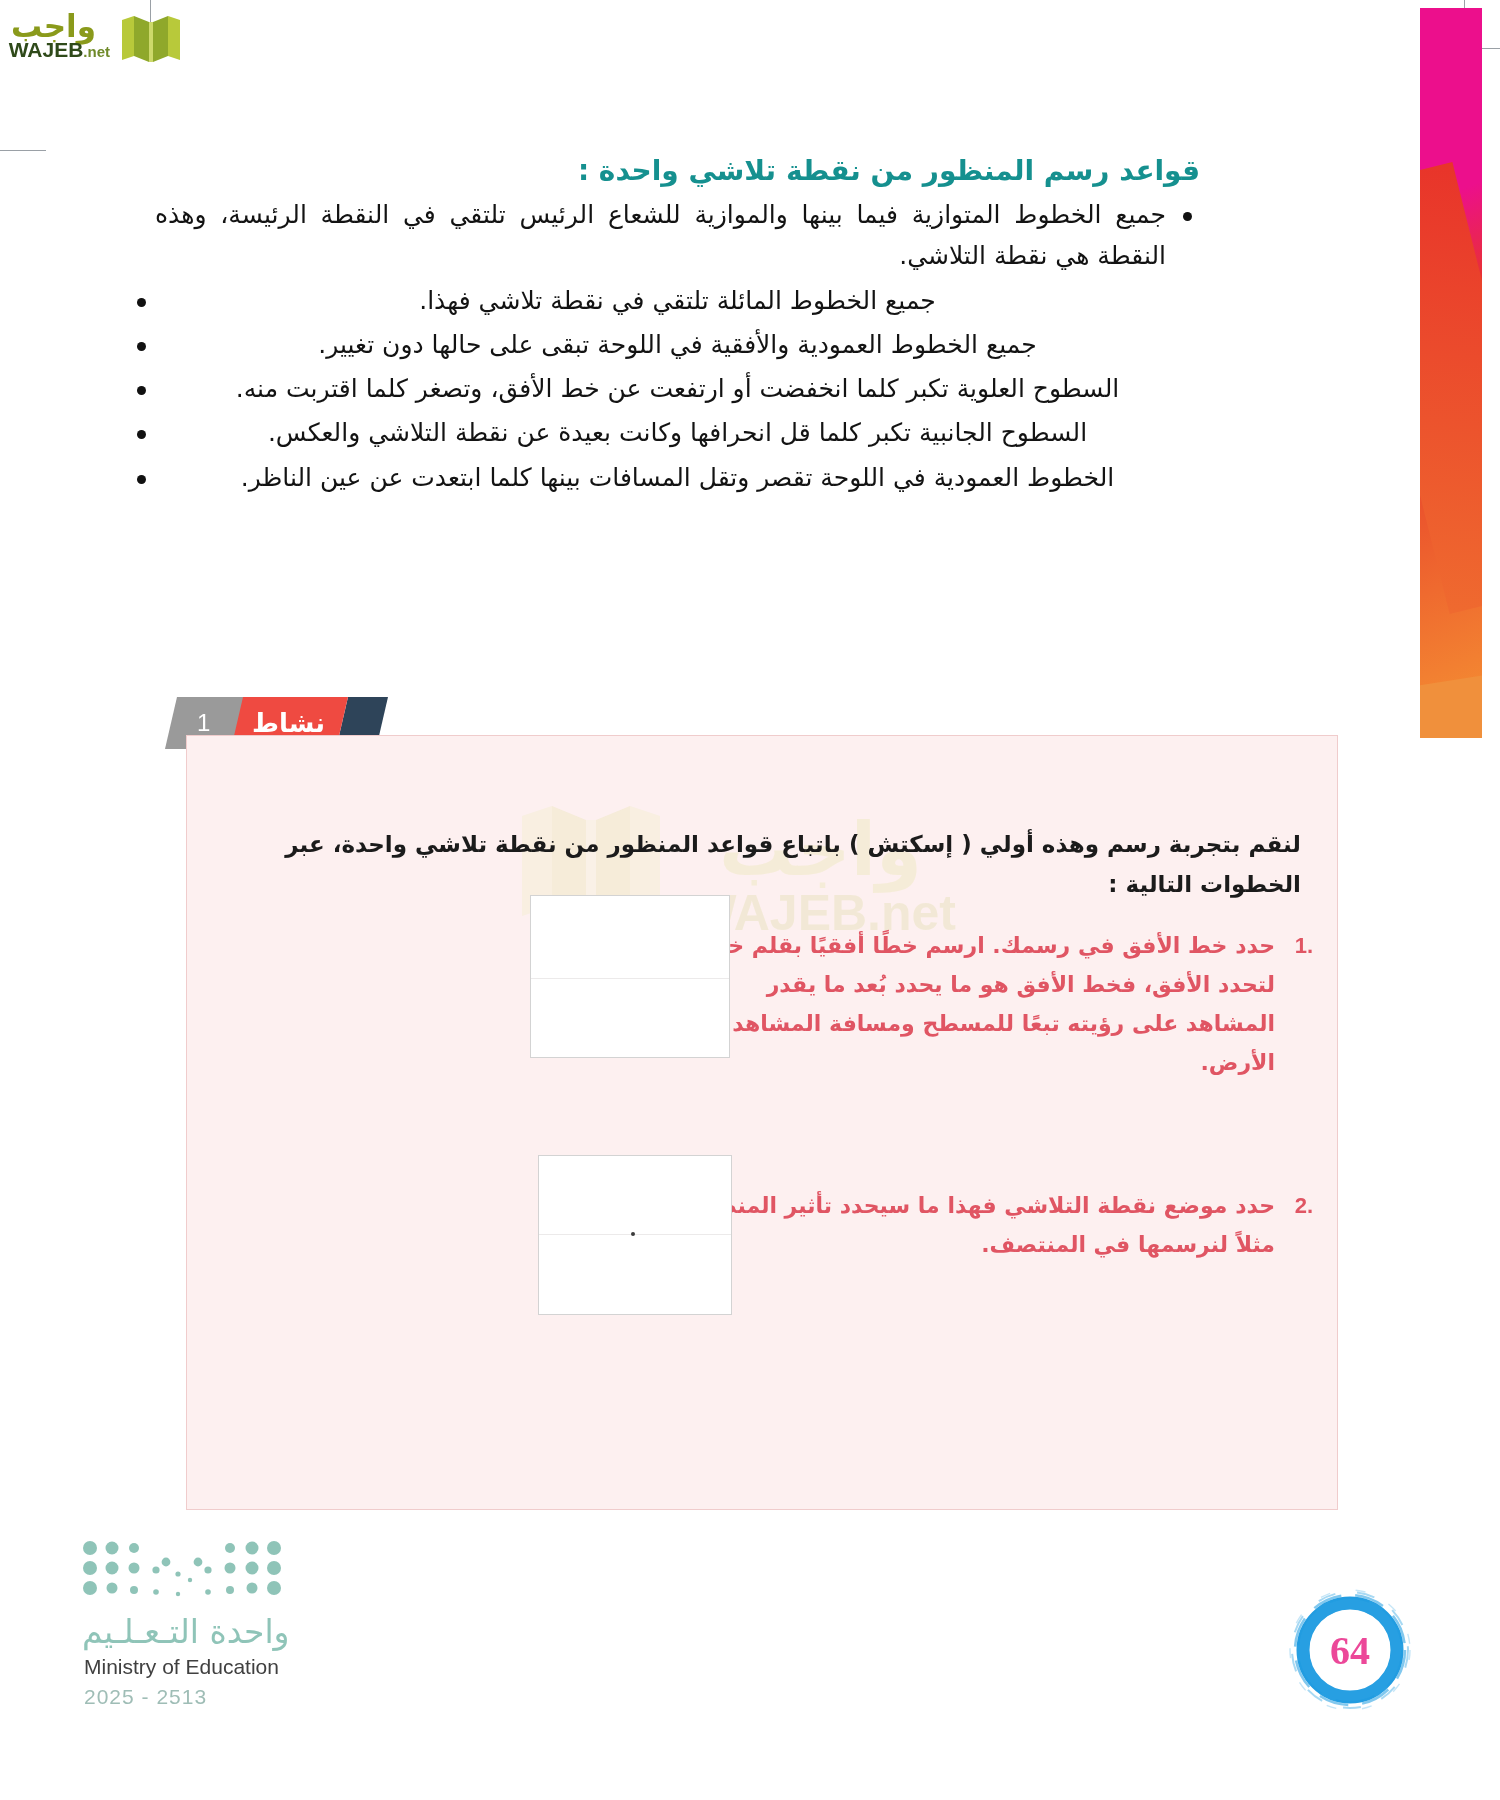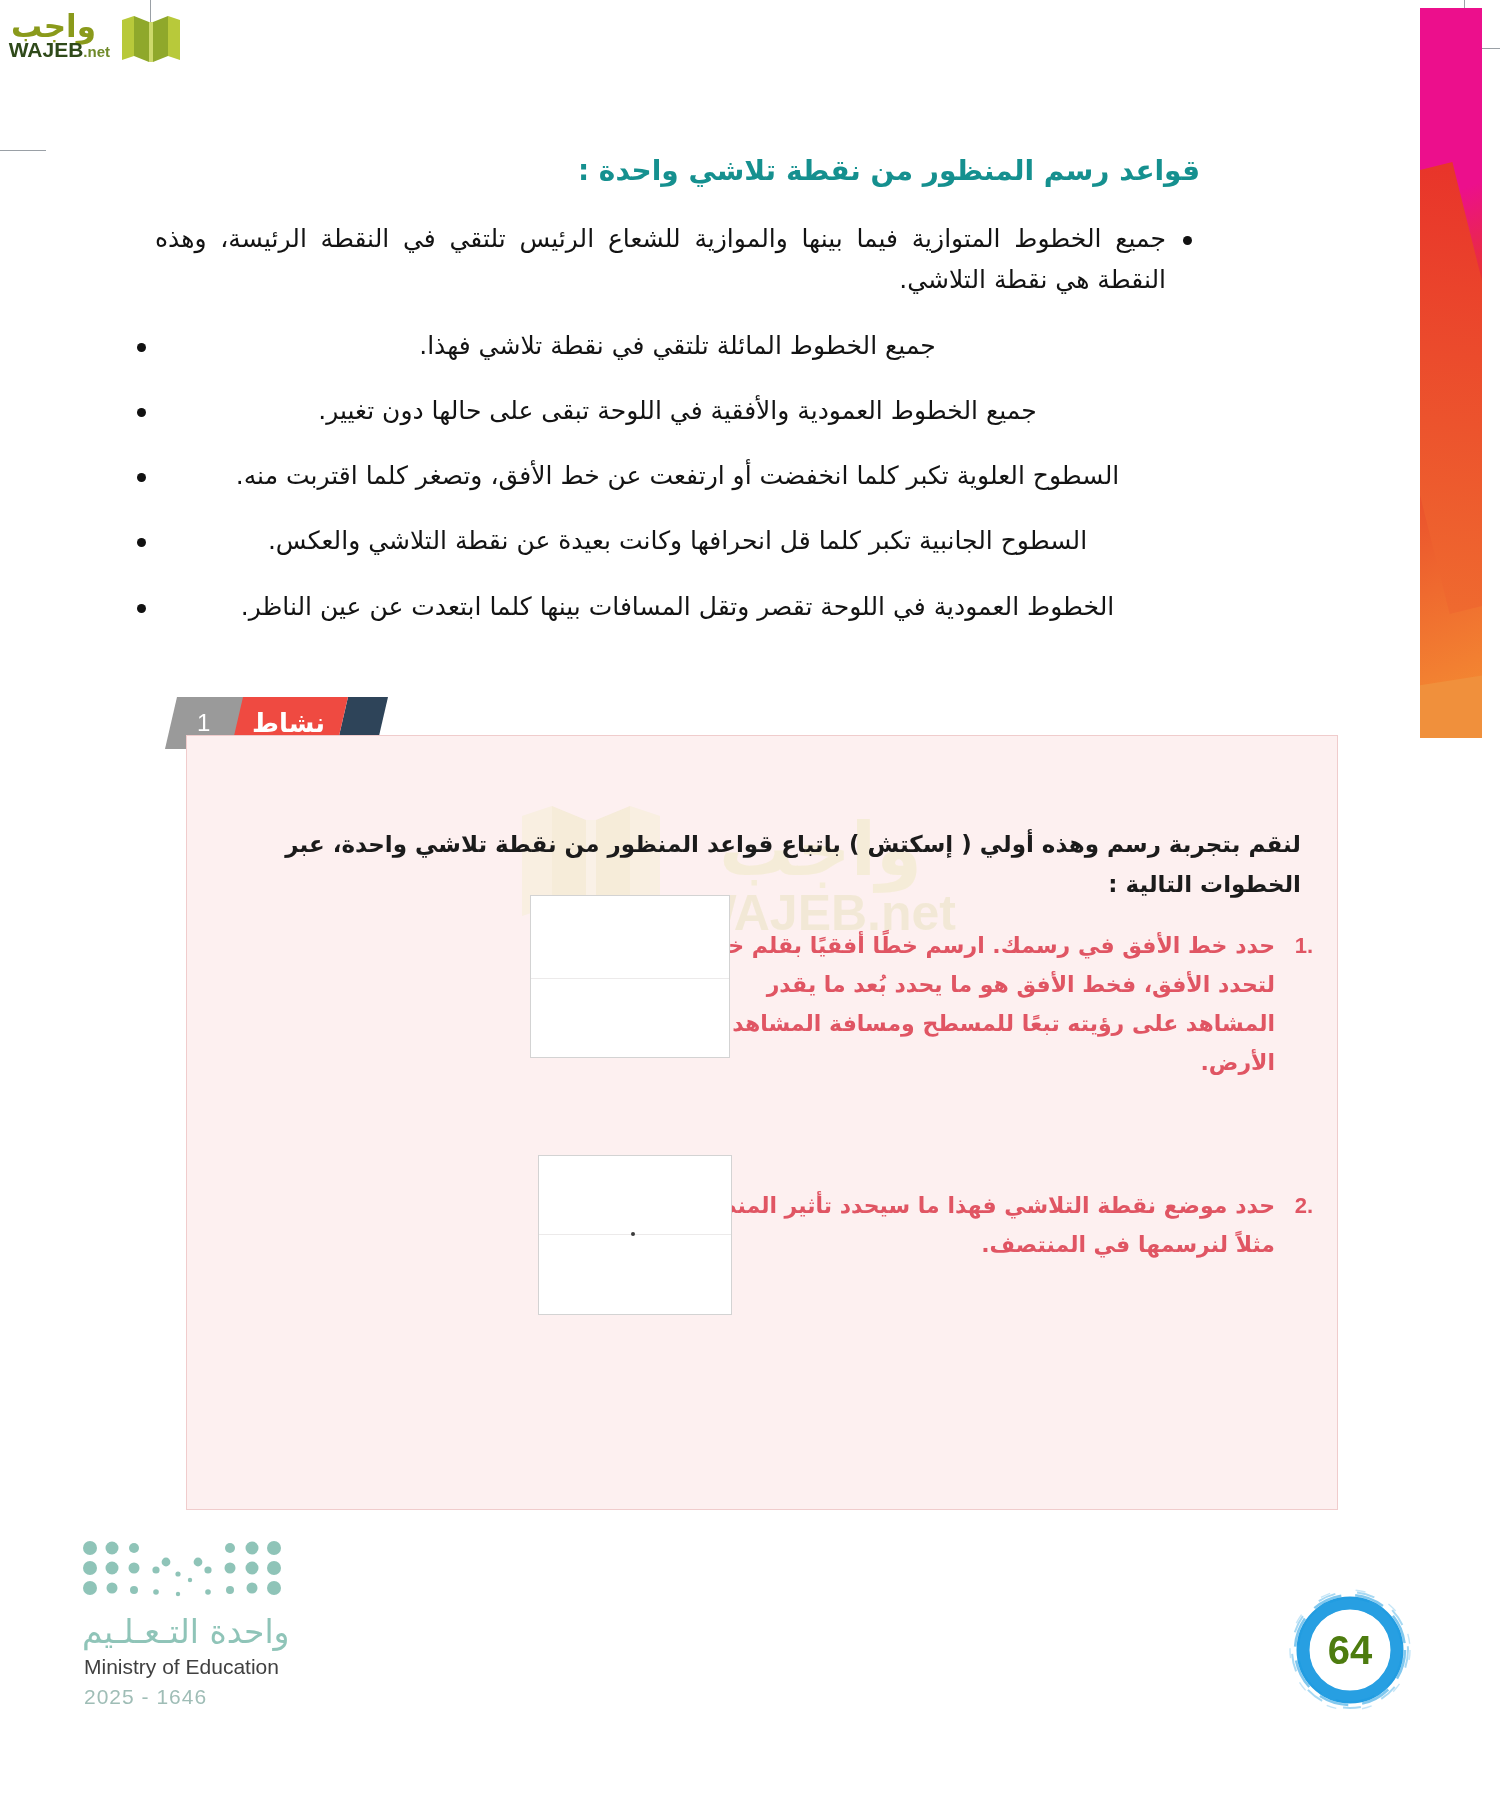--- a/index.html
+++ b/index.html
@@ -135,21 +135,20 @@
     list-style: none;
   }
   .rules-list li {
     position: relative;
     font-size: 25px;
     color: #131313;
     line-height: 1.65;
     margin-bottom: 3px;
     padding-right: 34px;
     text-align: right;
-    margin-top: 24px;
   }
   .rules-list li.wrap { text-align: justify; text-align-last: right; }
   .rules-list li::before {
     content: "";
     position: absolute;
     right: 8px;
     top: 18px;
     width: 9px;
     height: 9px;
     background: #111;
@@ -378,22 +377,22 @@
     width: 124px;
     height: 124px;
   }
   .page-num-inner {
     position: absolute;
     left: 50%;
     top: 50%;
     transform: translate(-50%, -50%);
     font-size: 40px;
     font-weight: bold;
-    color: #4d7c0f;
-    font-family: Liberation Sans, sans-serif;
+    color: #ec4899;
+    font-family: Liberation Serif, serif;
     z-index: 2;
     direction: ltr;
   }
 </style>
 </head>
 <body>
 
 <div class="page">
 
   <div class="crop-mark cm-tl-v"></div>
@@ -502,21 +501,21 @@
         <circle cx="170" cy="48" r="5.5"></circle>
         <circle cx="192" cy="48" r="7"></circle>
         <circle cx="96" cy="34" r="2.6"></circle>
         <circle cx="108" cy="40" r="2.2"></circle>
         <circle cx="116" cy="22" r="4.4"></circle>
         <circle cx="84" cy="22" r="4.4"></circle>
       </g>
     </svg>
     <div class="moe-ar">واحدة التـعـلـيم</div>
     <div class="moe-en">Ministry of Education</div>
-    <div class="moe-yr">2025 - 1646</div>
+    <div class="moe-yr">2025 - 2513</div>
   </div>
 
   <div class="page-num">
     <svg viewBox="0 0 124 124" width="124" height="124">
       <g fill="none" stroke="#1b9ae0">
         <circle cx="62" cy="62" r="47" stroke-width="13" opacity="0.95"></circle>
         <circle cx="62" cy="62" r="55" stroke-width="2.5" opacity="0.55" stroke-dasharray="30 14"></circle>
         <circle cx="62" cy="62" r="58" stroke-width="2" opacity="0.38" stroke-dasharray="18 22"></circle>
         <circle cx="62" cy="62" r="52" stroke-width="1.8" opacity="0.5" stroke-dasharray="40 16"></circle>
         <circle cx="62" cy="62" r="60" stroke-width="1.4" opacity="0.25" stroke-dasharray="10 26"></circle>

